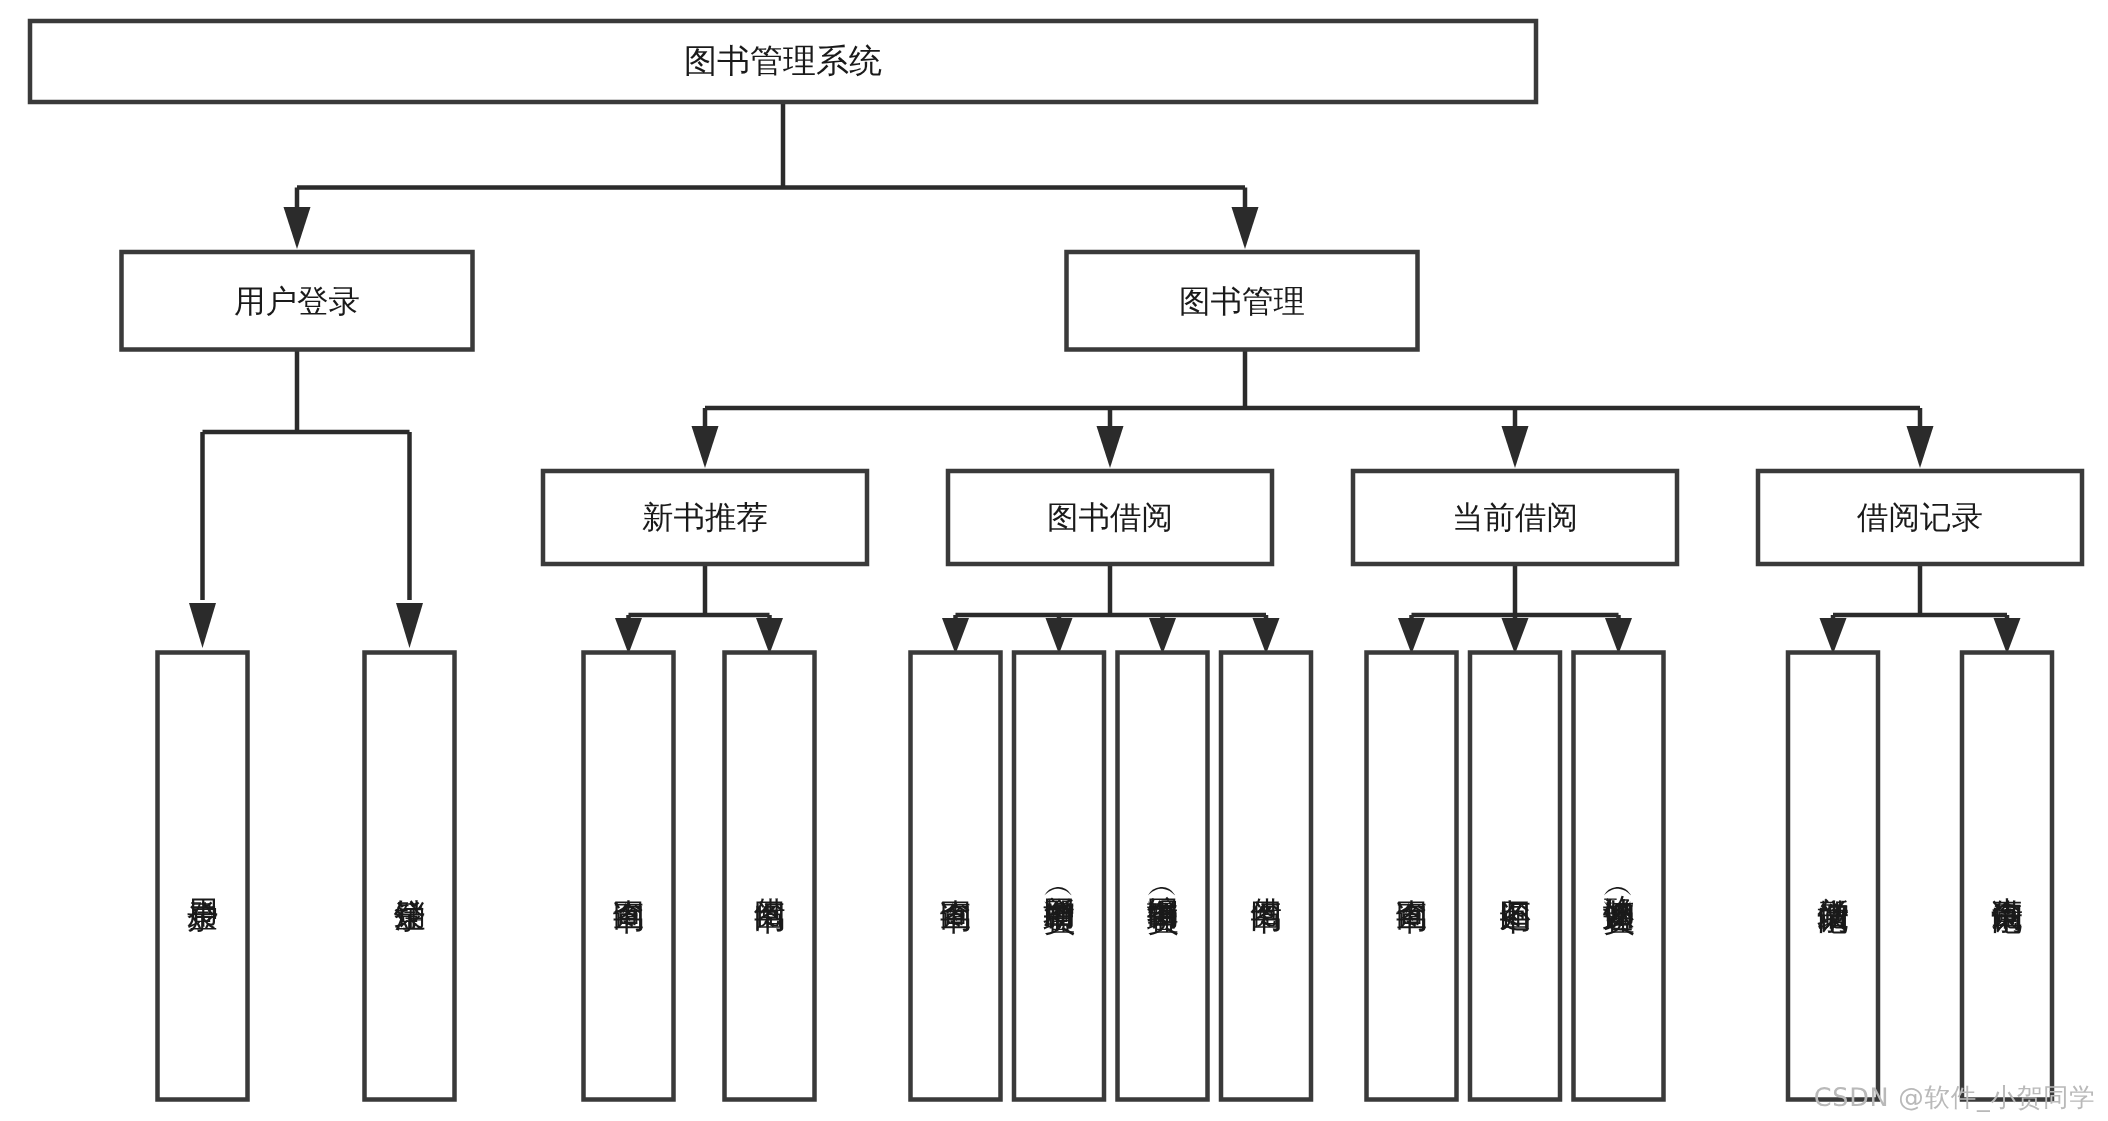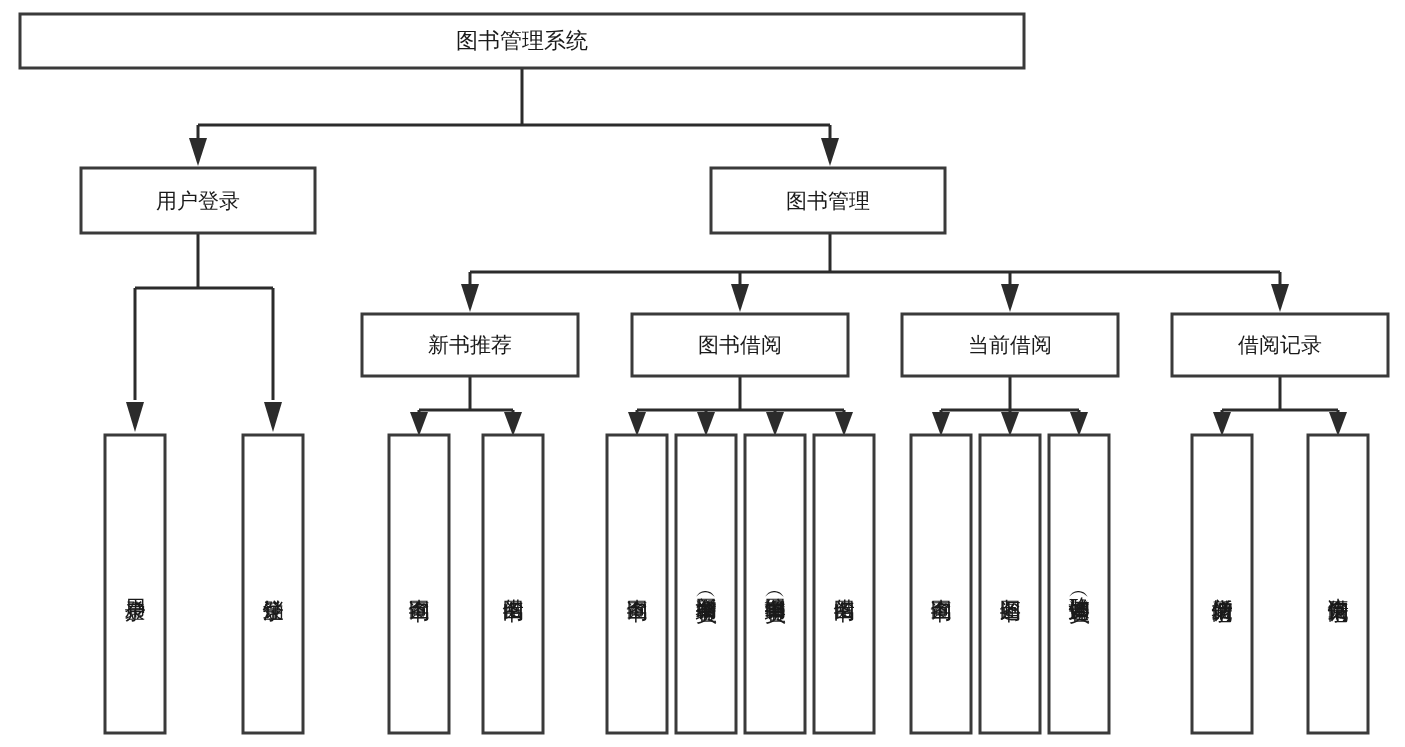--- a/index.html
+++ b/index.html
@@ -219,14 +219,15 @@
   <div class="leaf-label" style="left:745px; top:435px; width:60px; height:298px;">编辑图书（管理员）</div>
   <div class="leaf-label" style="left:814px; top:435px; width:60px; height:298px;">借阅图书</div>
 
   <div class="leaf-label" style="left:911px; top:435px; width:60px; height:298px;">查询图书</div>
   <div class="leaf-label" style="left:980px; top:435px; width:60px; height:298px;">归还图书</div>
   <div class="leaf-label" style="left:1049px; top:435px; width:60px; height:298px;">确认归还（管理员）</div>
 
   <div class="leaf-label" style="left:1192px; top:435px; width:60px; height:298px;">新增借阅记录</div>
   <div class="leaf-label" style="left:1308px; top:435px; width:60px; height:298px;">查询借阅记录</div>
 
+  <div class="watermark">CSDN @软件_小贺同学</div>
 
 </div>
 
 </body></html>

